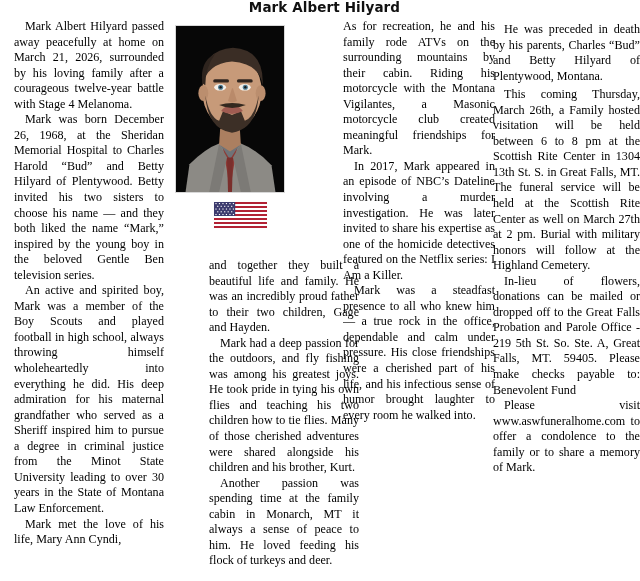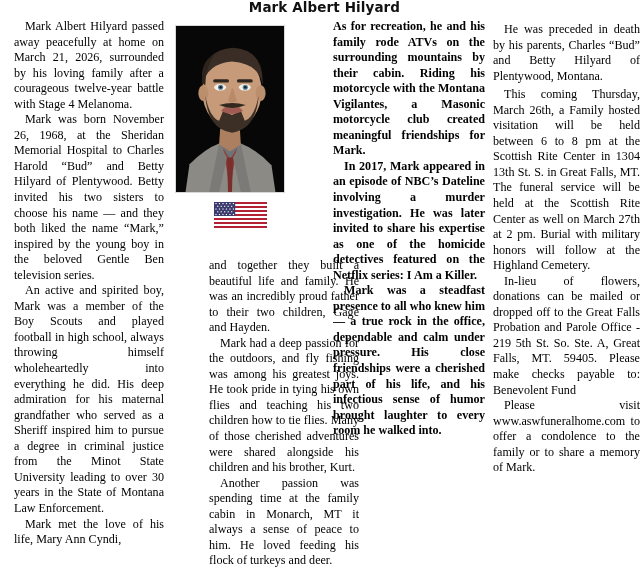--- a/index.html
+++ b/index.html
@@ -52,21 +52,21 @@
   }
   .col p {
     margin: 0;
     text-indent: 11px;
   }
   .col p.noindent { text-indent: 0; }
   .col p.gap { margin-top: 3px; }
 
   #col-1 { left: 0px;   width: 150px; margin-left: 12px; }
   #col-2 { left: 171px; width: 150px; }
-  #col-3 { left: 331px; width: 152px; font-weight: bold; }
+  #col-3 { left: 341px; width: 152px; }
   #col-4 { left: 491px; width: 147px; }
 
   
   #col-2 { top: 239px; height: 333px; margin-left: 36px; }
 
   
   .portrait {
     position: absolute;
     left: 175px; top: 25px;
     width: 110px; height: 168px;
@@ -189,21 +189,21 @@
           <rect x="27" y="18.4" width="1.7" height="1.7"></rect>
         </g>
       </g>
     </svg>
   </div>
 
   <div class="columns">
 
     <div class="col" id="col-1">
       <p>Mark Albert Hilyard passed away peacefully at home on March 21, 2026, surrounded by his loving family after a courageous twelve-year battle with Stage 4 Melanoma.</p>
-      <p>Mark was born November 26, 1968, at the Sheridan Memorial Hospital to Charles Harold “Bud” and Betty Hilyard of Plentywood. Betty invited his two sisters to choose his name — and they both liked the name “Mark,” inspired by the young boy in the beloved Gentle Ben television series.</p>
+      <p>Mark was born December 26, 1968, at the Sheridan Memorial Hospital to Charles Harold “Bud” and Betty Hilyard of Plentywood. Betty invited his two sisters to choose his name — and they both liked the name “Mark,” inspired by the young boy in the beloved Gentle Ben television series.</p>
       <p>An active and spirited boy, Mark was a member of the Boy Scouts and played football in high school, always throwing himself wholeheartedly into everything he did. His deep admiration for his maternal grandfather who served as a Sheriff inspired him to pursue a degree in criminal justice from the Minot State University leading to over 30 years in the State of Montana Law Enforcement.</p>
       <p>Mark met the love of his life, Mary Ann Cyndi,</p>
     </div>
 
     <div class="col" id="col-2">
       <p class="noindent">and together they built a beautiful life and family. He was an incredibly proud father to their two children, Gage and Hayden.</p>
       <p>Mark had a deep passion for the outdoors, and fly fishing was among his greatest joys. He took pride in tying his own flies and teaching his two children how to tie flies. Many of those cherished adventures were shared alongside his children and his brother, Kurt.</p>
       <p>Another passion was spending time at the family cabin in Monarch, MT it always a sense of peace to him. He loved feeding his flock of turkeys and deer.</p>
     </div>
 

